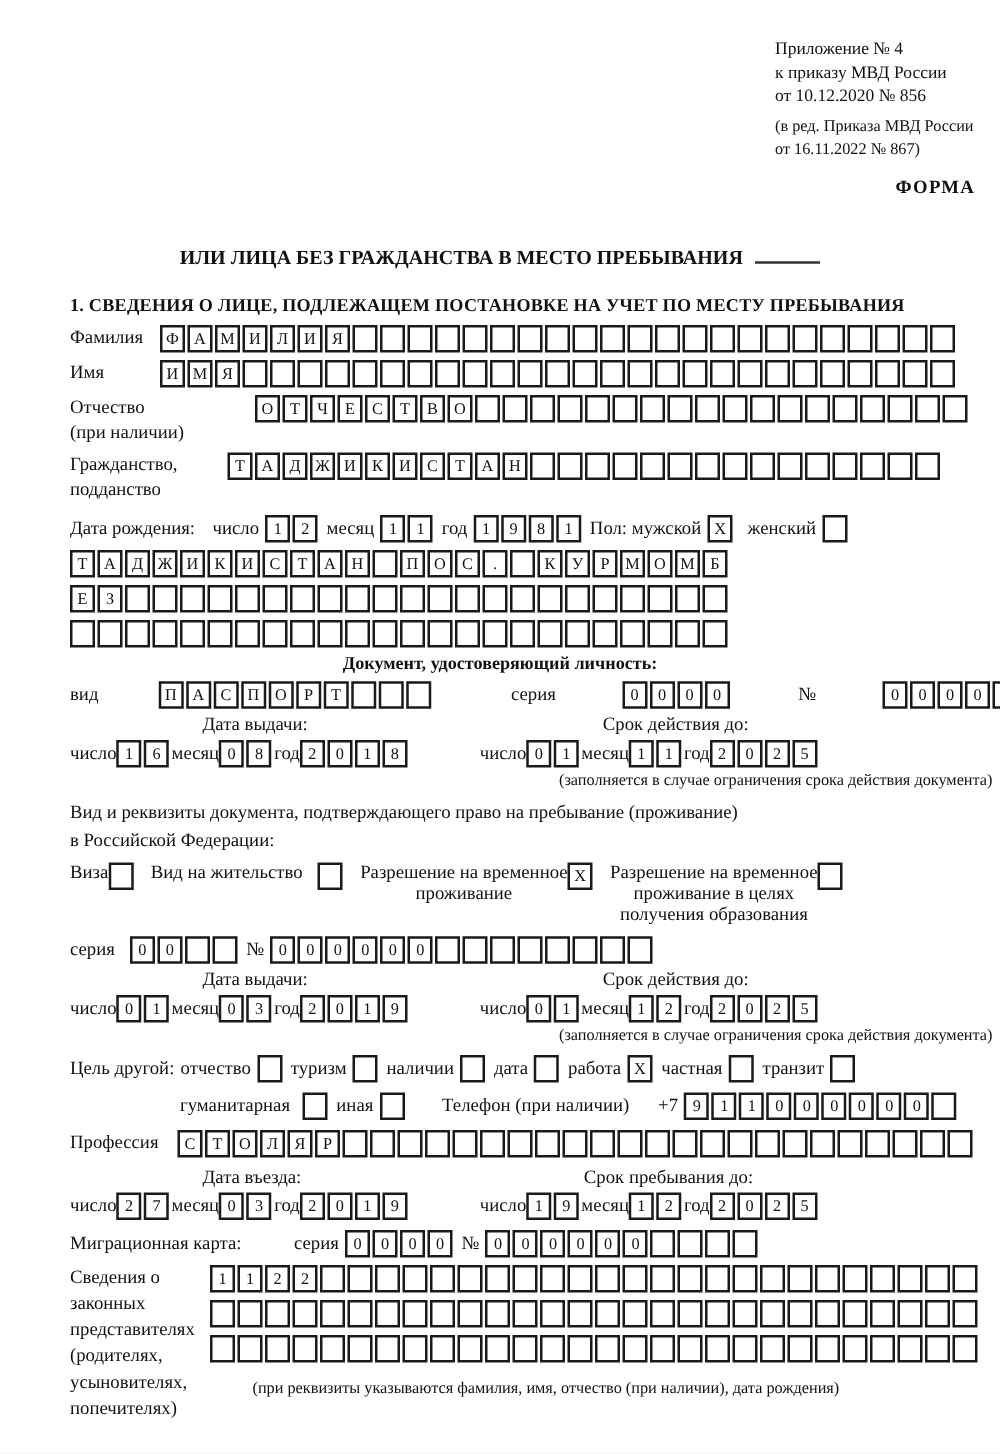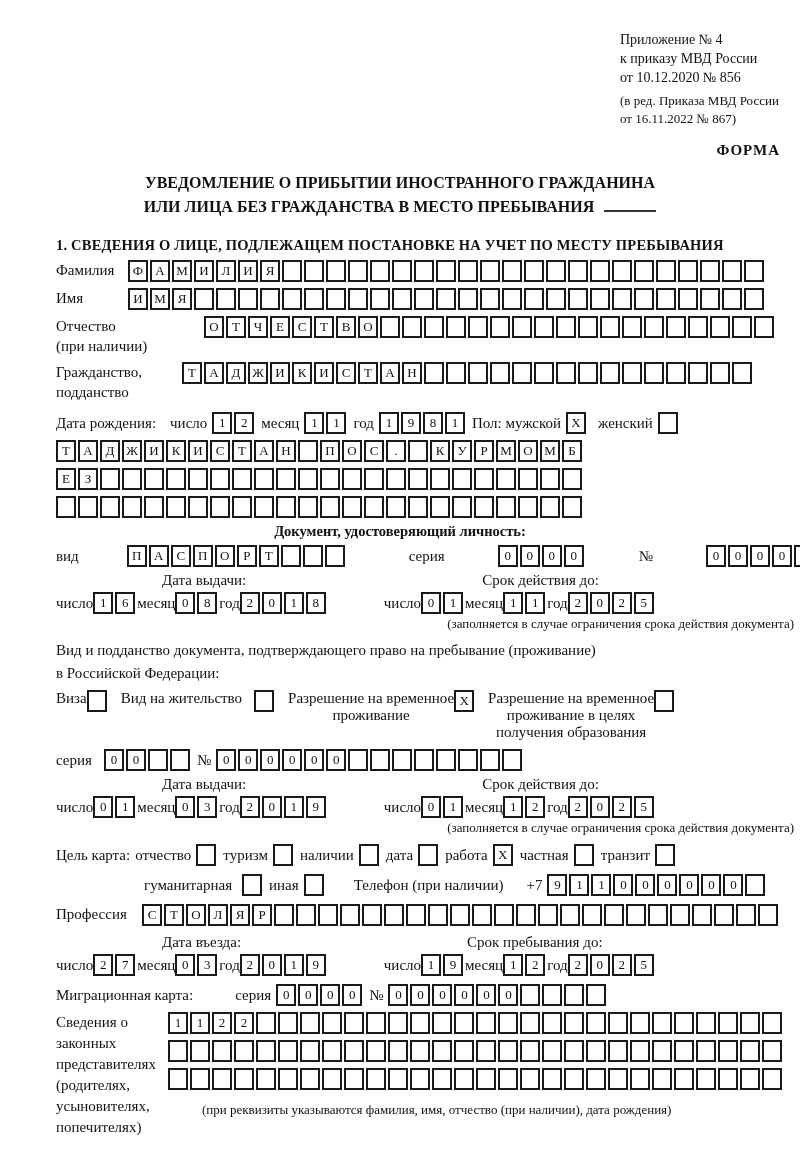--- a/index.html
+++ b/index.html
@@ -49,21 +49,21 @@
     <div>Приложение № 4</div>
     <div>к приказу МВД России</div>
     <div>от 10.12.2020 № 856</div>
     <div class="ref-note">(в ред. Приказа МВД России
 от 16.11.2022 № 867)</div>
   </div>
 
   <div class="forma">ФОРМА</div>
 
   <div class="title">
-    <span>УВЕДОМЛЕНИЕ О ПРИБЫТИИ ИНОСТРАННОГО ГРАЖДАНИНА</span><br>
+    <br>
     <span>ИЛИ ЛИЦА БЕЗ ГРАЖДАНСТВА В МЕСТО ПРЕБЫВАНИЯ</span><span class="title-underline"></span>
   </div>
 
   <div class="section-title">1. СВЕДЕНИЯ О ЛИЦЕ, ПОДЛЕЖАЩЕМ ПОСТАНОВКЕ НА УЧЕТ ПО МЕСТУ ПРЕБЫВАНИЯ</div>
 
   <div class="frow" style="">
     <span class="lbl w72">Фамилия</span>
     <span class="cells">
         <span class="cell">Ф</span>
         <span class="cell">А</span>
@@ -386,21 +386,21 @@
     <span class="t">год</span>
     <span class="cells">
         <span class="cell">2</span>
         <span class="cell">0</span>
         <span class="cell">2</span>
         <span class="cell">5</span>
       </span>
   </div>
   <div class="note">(заполняется в случае ограничения срока действия документа)</div>
 
-  <div class="plain">Вид и подданство документа, подтверждающего право на пребывание (проживание)</div>
+  <div class="plain">Вид и реквизиты документа, подтверждающего право на пребывание (проживание)</div>
   <div class="plain" style="margin-top:2px;">в Российской Федерации:</div>
 
   <div class="chk-row">
     <span class="t">Виза</span>
     <span class="cells">
         <span class="cell"></span>
       </span>
     <span class="t ml">Вид на жительство</span>
     <span class="cells ml">
         <span class="cell"></span>
@@ -482,21 +482,21 @@
     <span class="cells">
         <span class="cell">2</span>
         <span class="cell">0</span>
         <span class="cell">2</span>
         <span class="cell">5</span>
       </span>
   </div>
   <div class="note">(заполняется в случае ограничения срока действия документа)</div>
 
   <div class="inline" style="margin-top:8px;">
-    <span>Цель карта:</span>
+    <span>Цель другой:</span>
     <span class="t">отчество</span>
     <span class="cells">
         <span class="cell"></span>
       </span>
     <span class="t">туризм</span>
     <span class="cells">
         <span class="cell"></span>
       </span>
     <span class="t">наличии</span>
     <span class="cells">

